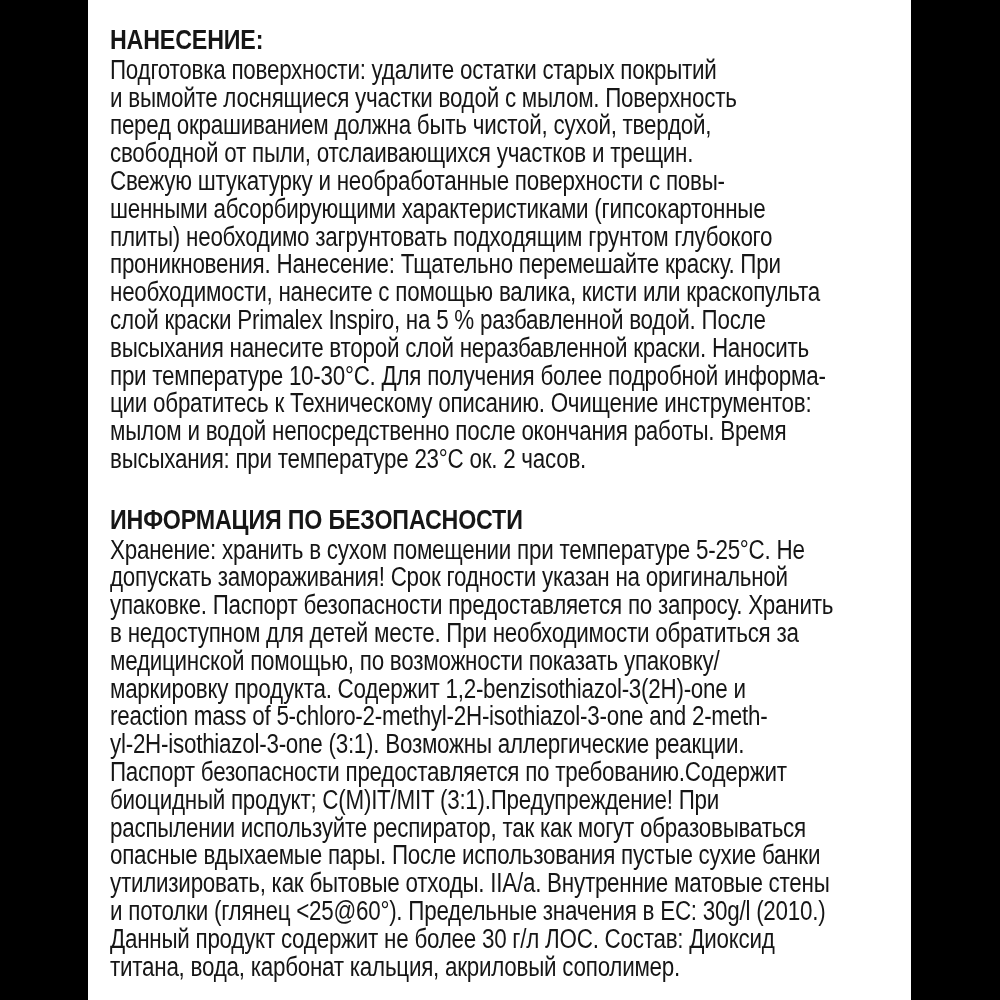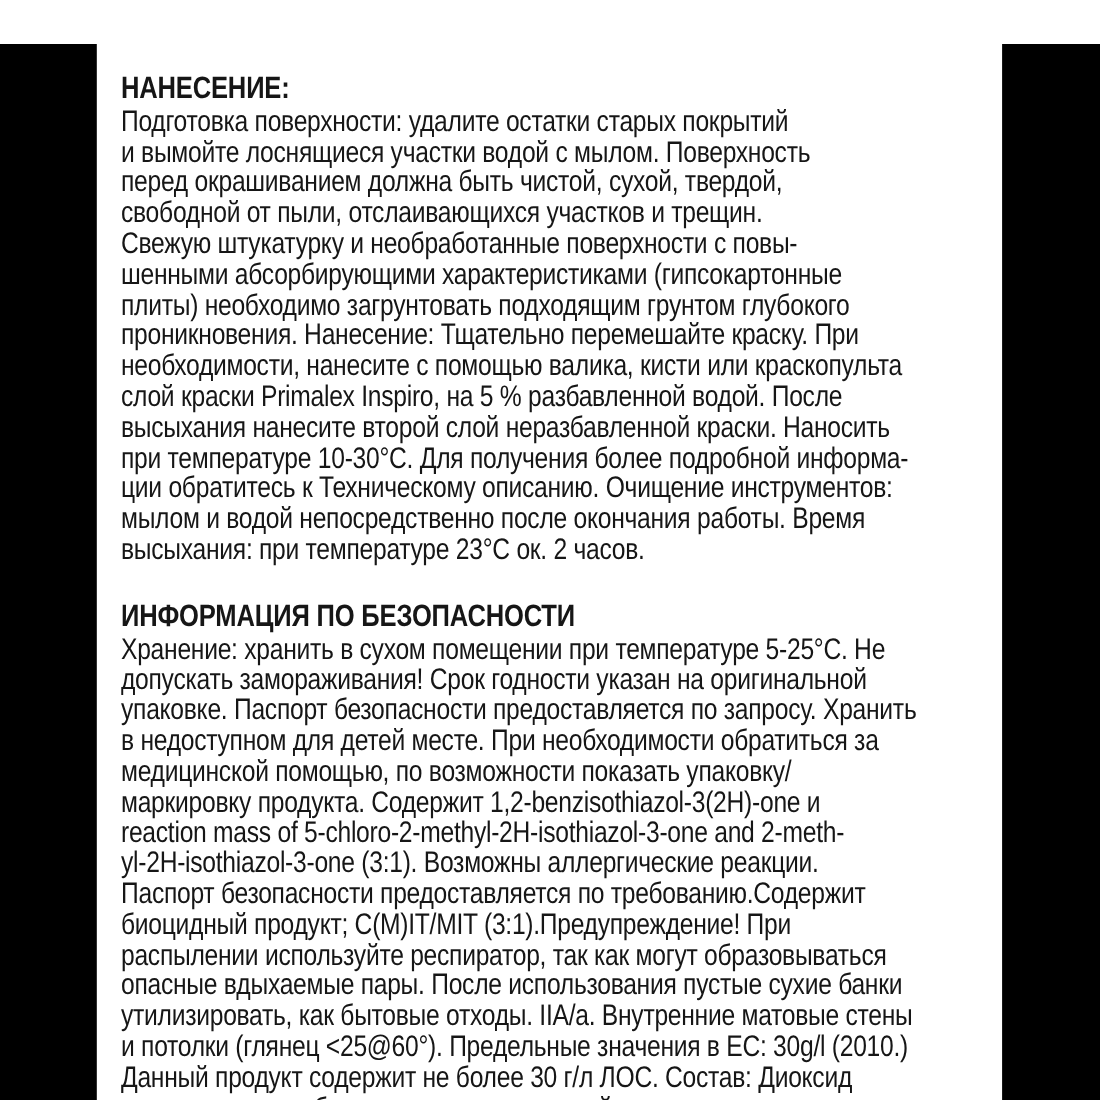--- a/index.html
+++ b/index.html
@@ -10,21 +10,20 @@
     width: 1000px;
     height: 1000px;
     position: relative;
     background: #ffffff;
     overflow: hidden;
     font-family: "Liberation Sans", "DejaVu Sans", sans-serif;
   }
   .page {
     position: absolute;
     inset: 0;
-    margin-top: 40px;
   }
   .strip {
     position: absolute;
     top: 0;
     bottom: 0;
     background: #000000;
     z-index: 2;
   }
   .strip-left  { left: 0; width: 88px; }
   .strip-right { left: 911px; width: 89px; }

